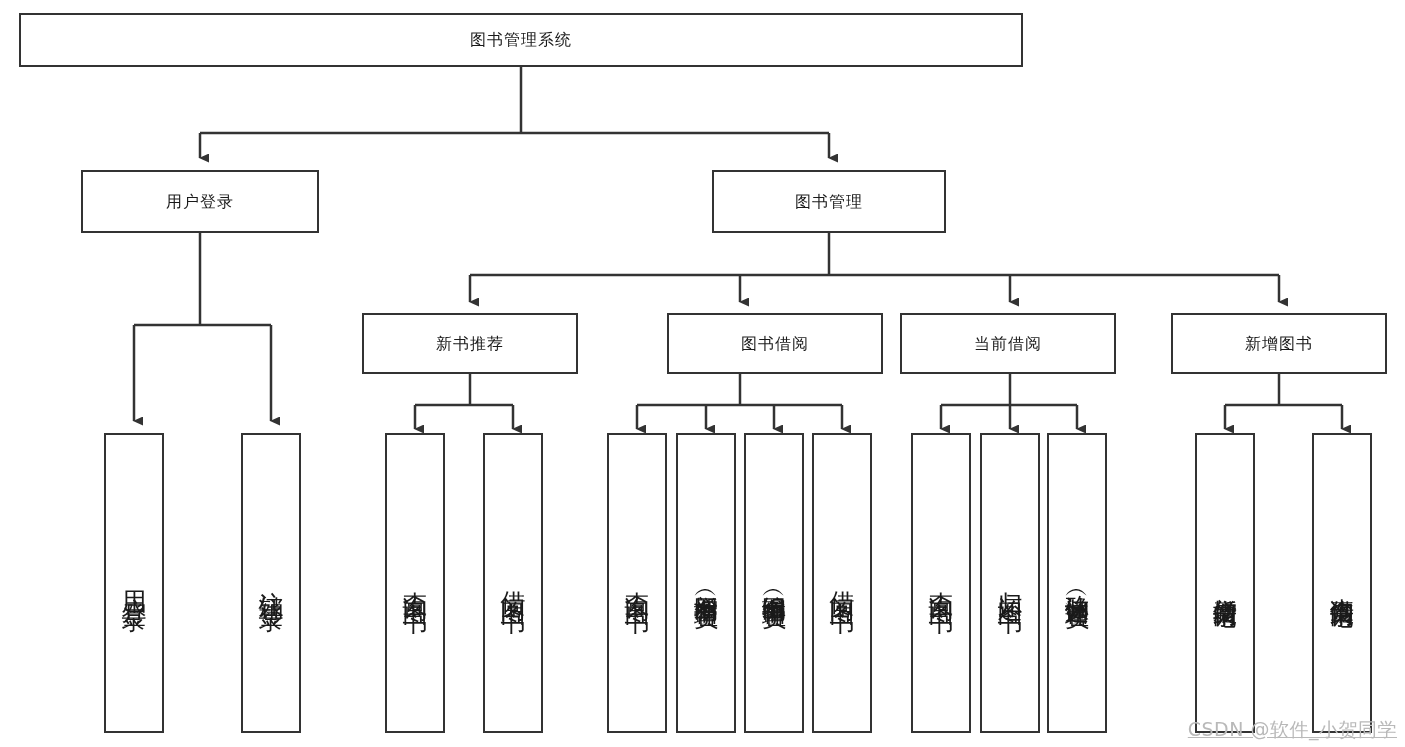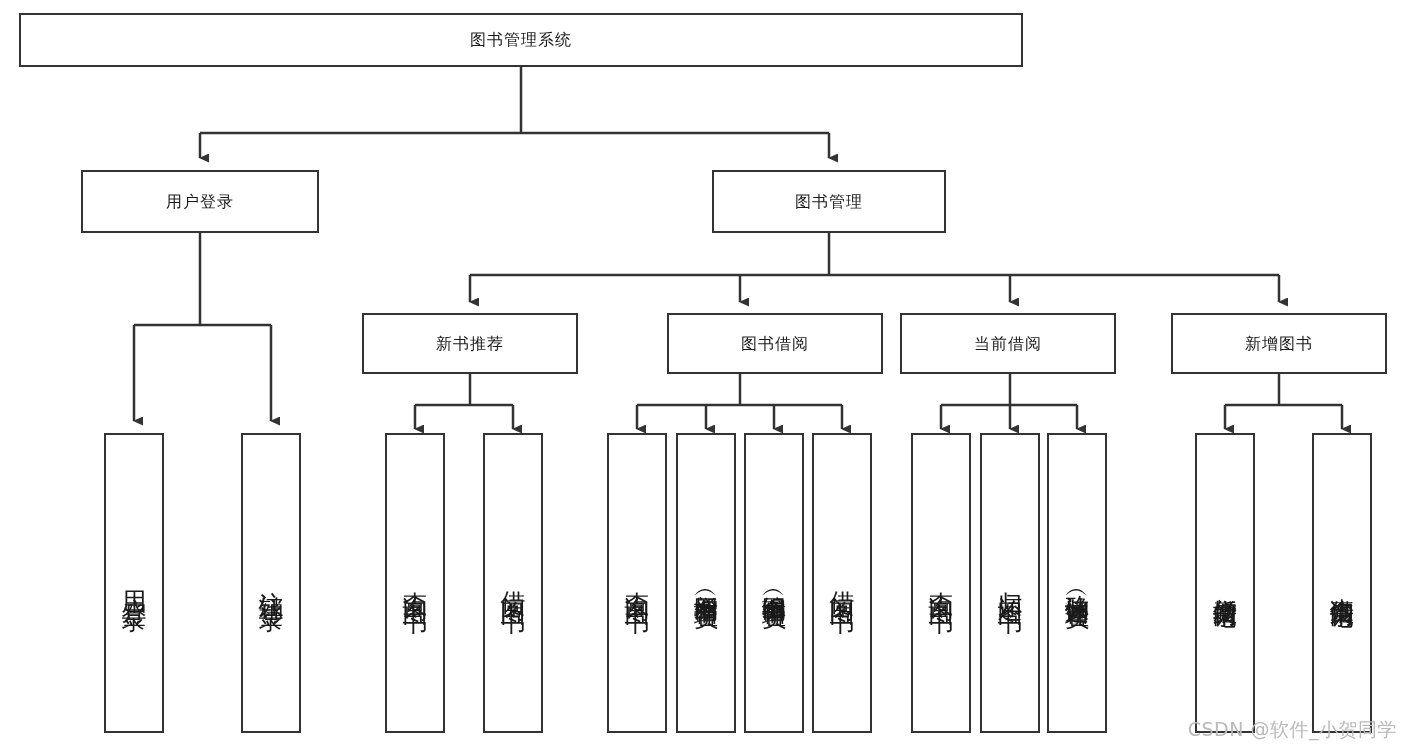--- a/index.html
+++ b/index.html
@@ -67,20 +67,21 @@
   }
   #watermark {
     position: absolute;
     right: 8px;
     bottom: 4px;
     font-size: 19px;
     color: #b9b9b9;
     letter-spacing: 0.5px;
     z-index: 5;
     white-space: nowrap;
+    text-decoration: underline;
   }
 </style>
 </head>
 <body>
 
 <div id="diagram-root">
 
   <svg id="edge-layer" viewBox="0 0 1405 747" xmlns="http://www.w3.org/2000/svg">
     <defs>
       <marker id="arrowhead" markerWidth="9" markerHeight="10" refX="4.5" refY="9" orient="auto" markerUnits="userSpaceOnUse">

